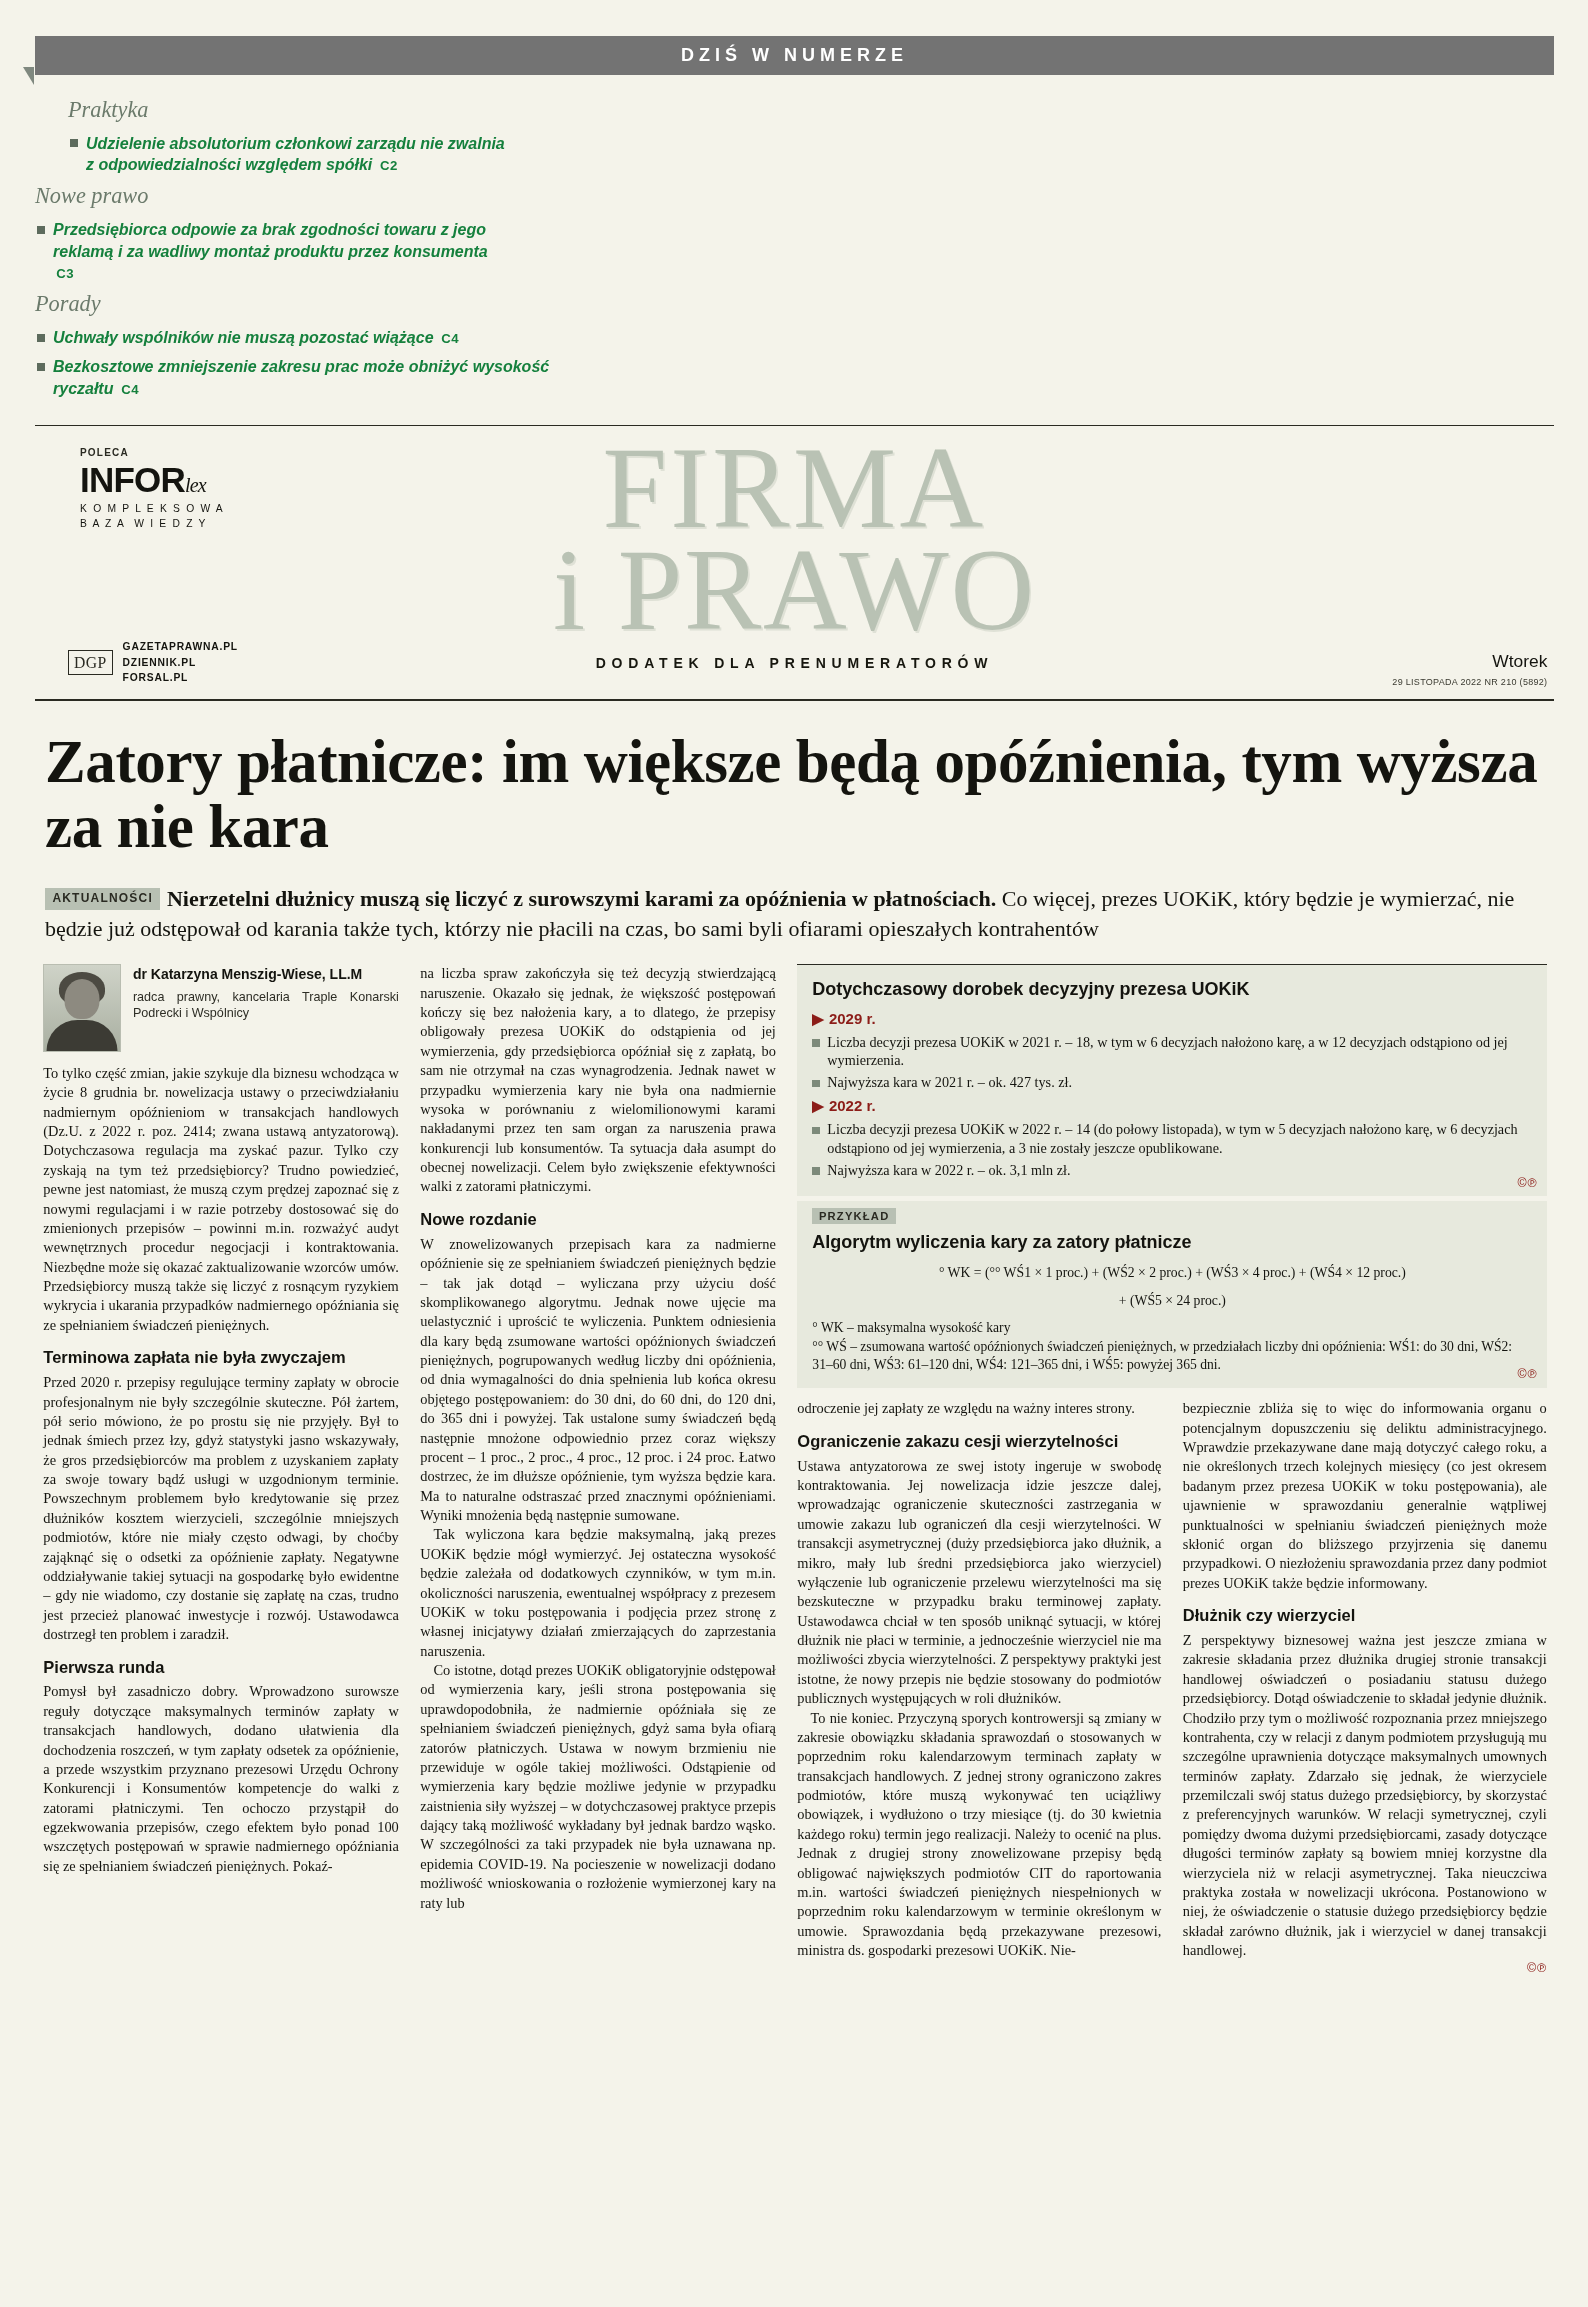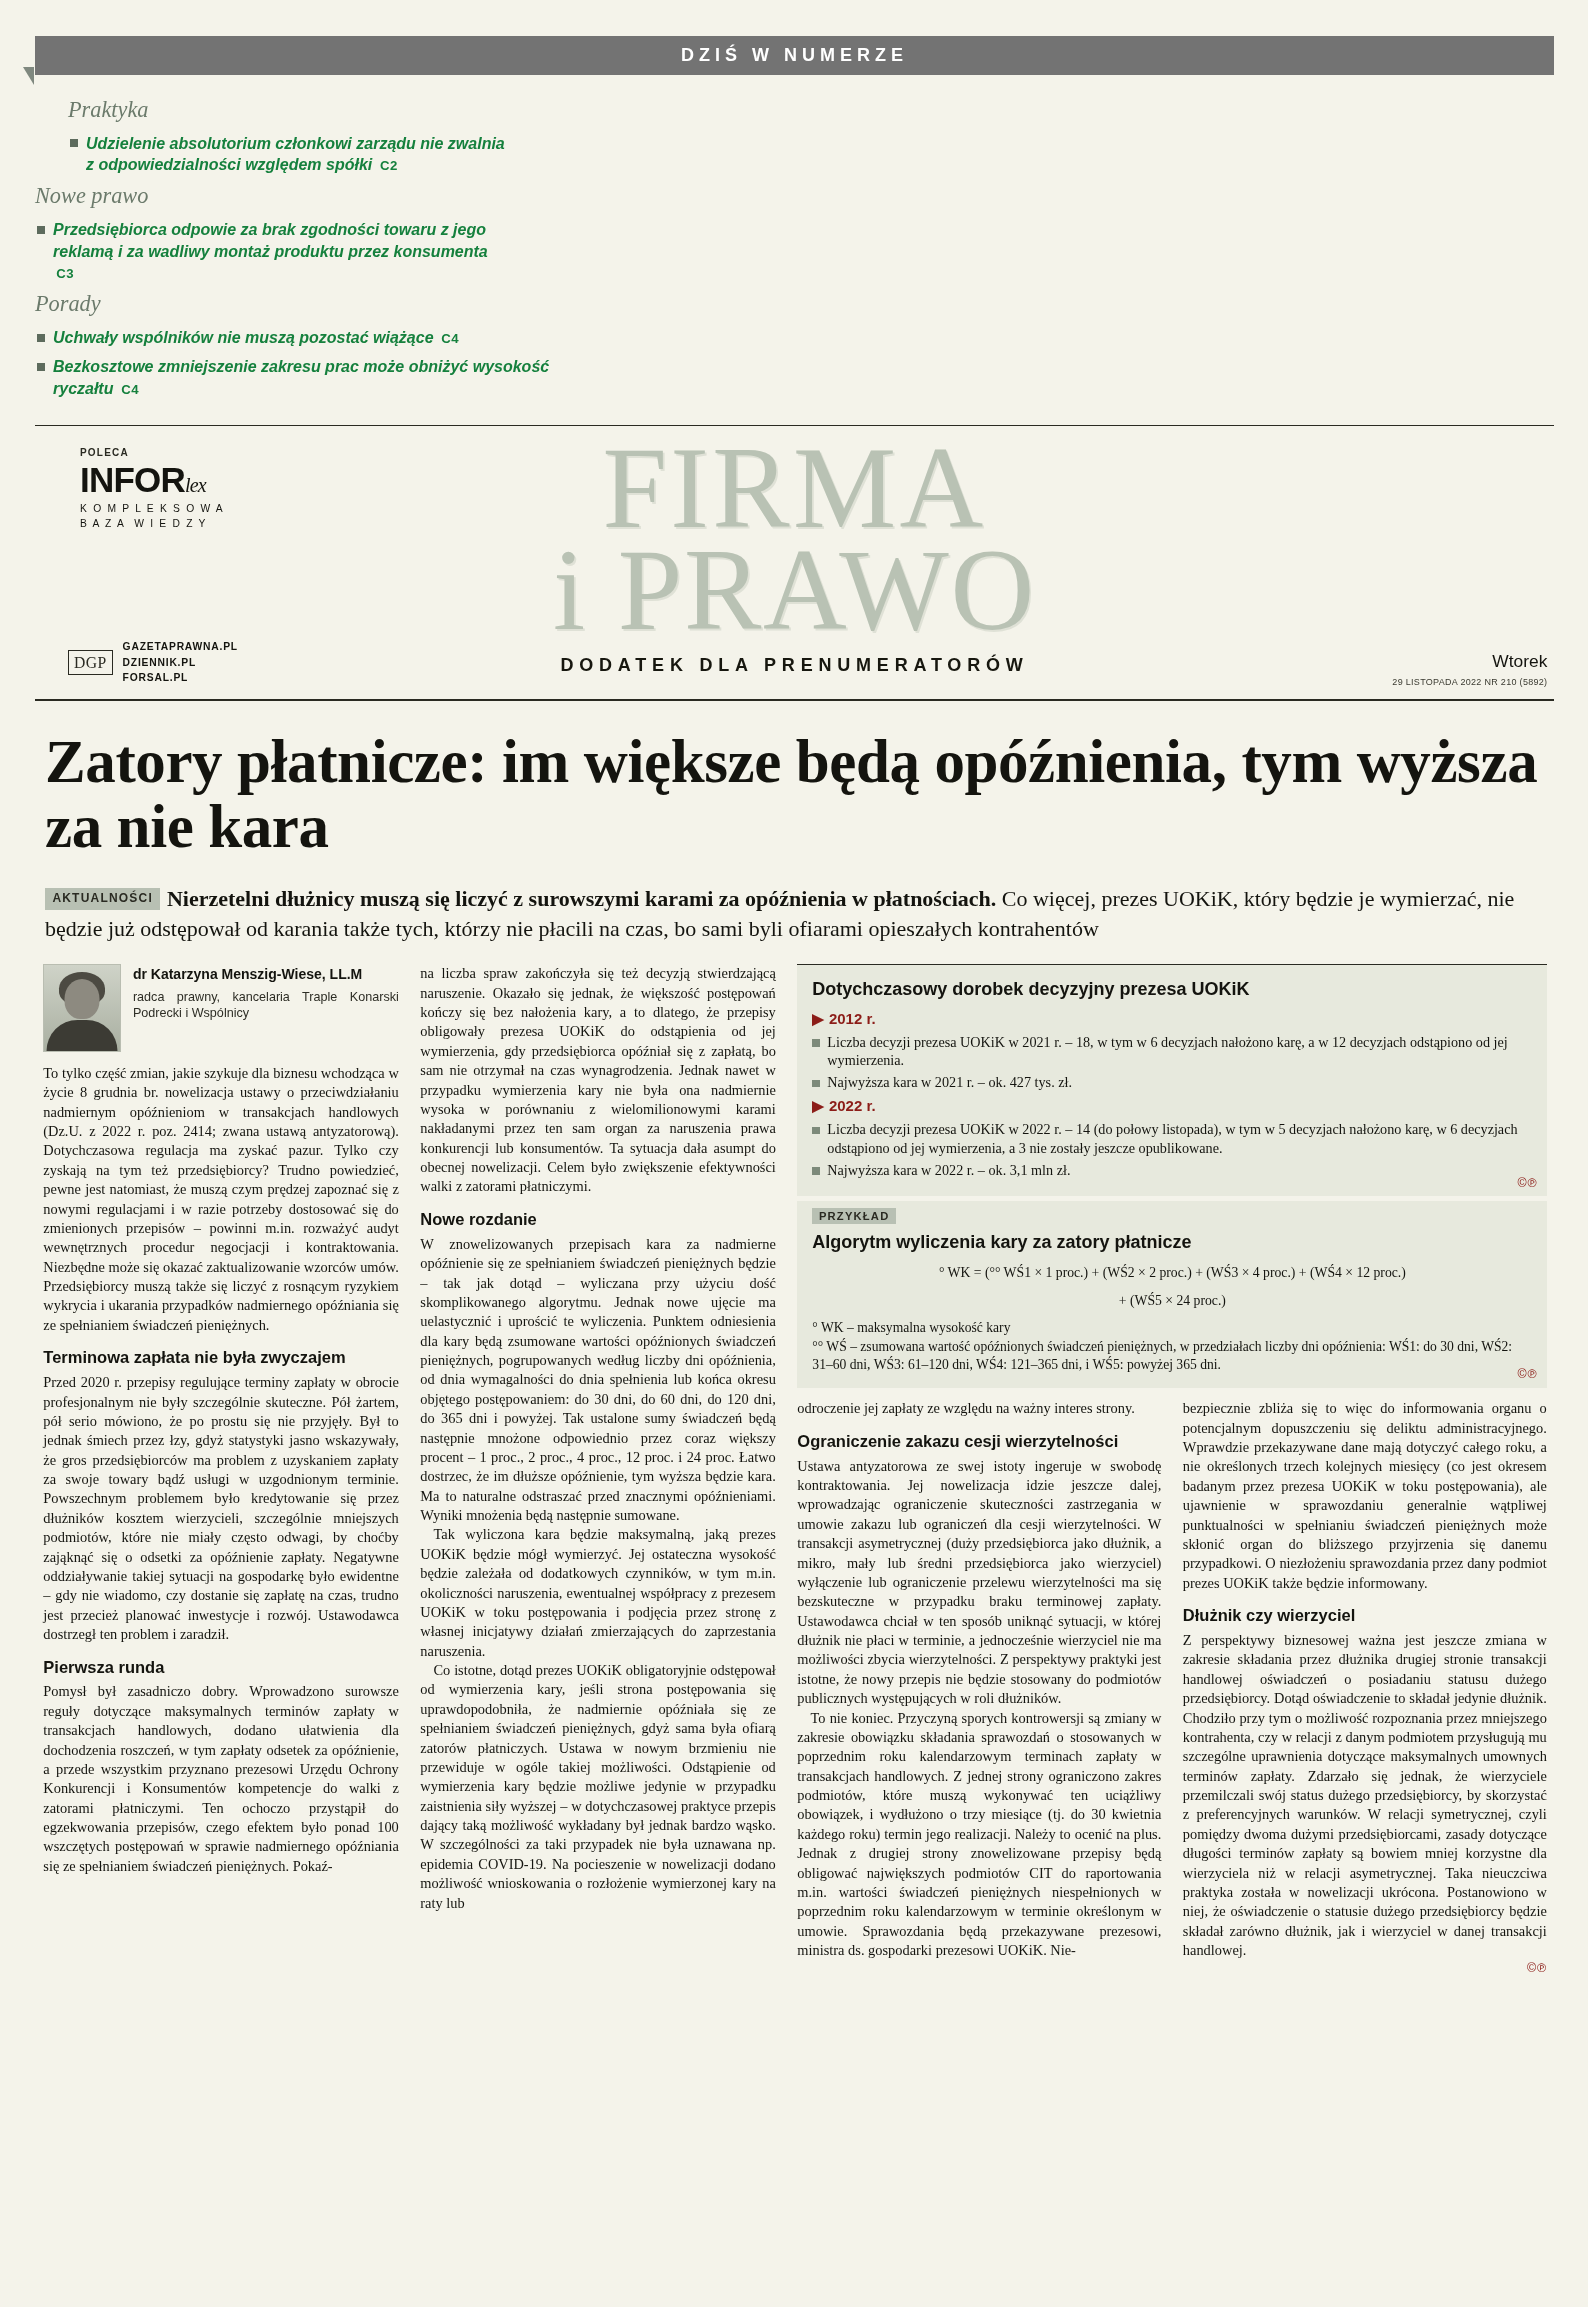--- a/index.html
+++ b/index.html
@@ -148,21 +148,21 @@
     color: #b9c2b4;
     font-size: 116px;
     line-height: 0.88;
     letter-spacing: 3.3px;
     text-shadow: 1.7px 1.7px 0 #dfe1d6;
   }
   .title-line.two { letter-spacing: 1.7px; }
   .dodatek {
     font-family: "Liberation Sans", sans-serif;
     font-weight: bold;
-    font-size: 18px;
+    font-size: 14px;
     letter-spacing: 5.8px;
     margin-top: 13.2px;
     color: #17170f;
   }
   .footer-left {
     position: absolute;
     left: 33px;
     bottom: 13.2px;
     display: flex;
     align-items: center;
@@ -490,21 +490,21 @@
         <p>Tak wyliczona kara będzie maksymalną, jaką prezes UOKiK będzie mógł wymierzyć. Jej ostateczna wysokość będzie zależała od dodatkowych czynników, w tym m.in. okoliczności naruszenia, ewentualnej współpracy z prezesem UOKiK w toku postępowania i podjęcia przez stronę z własnej inicjatywy działań zmierzających do zaprzestania naruszenia.</p>
         <p>Co istotne, dotąd prezes UOKiK obligatoryjnie odstępował od wymierzenia kary, jeśli strona postępowania się uprawdopodobniła, że nadmiernie opóźniała się ze spełnianiem świadczeń pieniężnych, gdyż sama była ofiarą zatorów płatniczych. Ustawa w nowym brzmieniu nie przewiduje w ogóle takiej możliwości. Odstąpienie od wymierzenia kary będzie możliwe jedynie w przypadku zaistnienia siły wyższej – w dotychczasowej praktyce przepis dający taką możliwość wykładany był jednak bardzo wąsko. W szczególności za taki przypadek nie była uznawana np. epidemia COVID-19. Na pocieszenie w nowelizacji dodano możliwość wnioskowania o rozłożenie wymierzonej kary na raty lub</p>
       </div>
 
       <div class="rightzone">
 
         <div class="box">
           <h3>Dotychczasowy dorobek decyzyjny prezesa UOKiK</h3>
 
           <div class="yearline">
-            <span class="arrow">▶</span><span>2012 r.</span>
+            <span class="arrow">▶</span><span>2029 r.</span>
           </div>
           <div class="bullet">Liczba decyzji prezesa UOKiK w 2021 r. – 18, w tym w 6 decyzjach nałożono karę, a w 12 decyzjach odstąpiono od jej wymierzenia.</div>
           <div class="bullet">Najwyższa kara w 2021 r. – ok. 427 tys. zł.</div>
 
           <div class="yearline">
             <span class="arrow">▶</span><span>2022 r.</span>
           </div>
           <div class="bullet">Liczba decyzji prezesa UOKiK w 2022 r. – 14 (do połowy listopada), w tym w 5 decyzjach nałożono karę, w 6 decyzjach odstąpiono od jej wymierzenia, a 3 nie zostały jeszcze opublikowane.</div>
           <div class="bullet">Najwyższa kara w 2022 r. – ok. 3,1 mln zł.</div>
 

